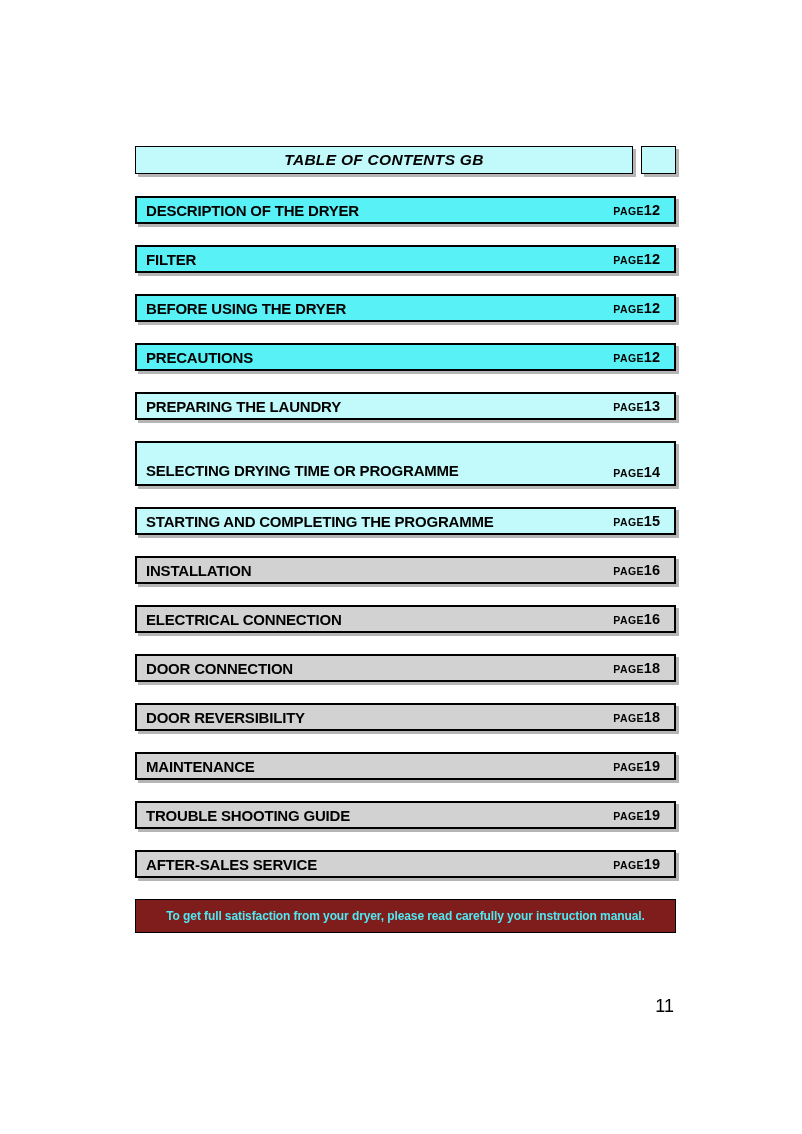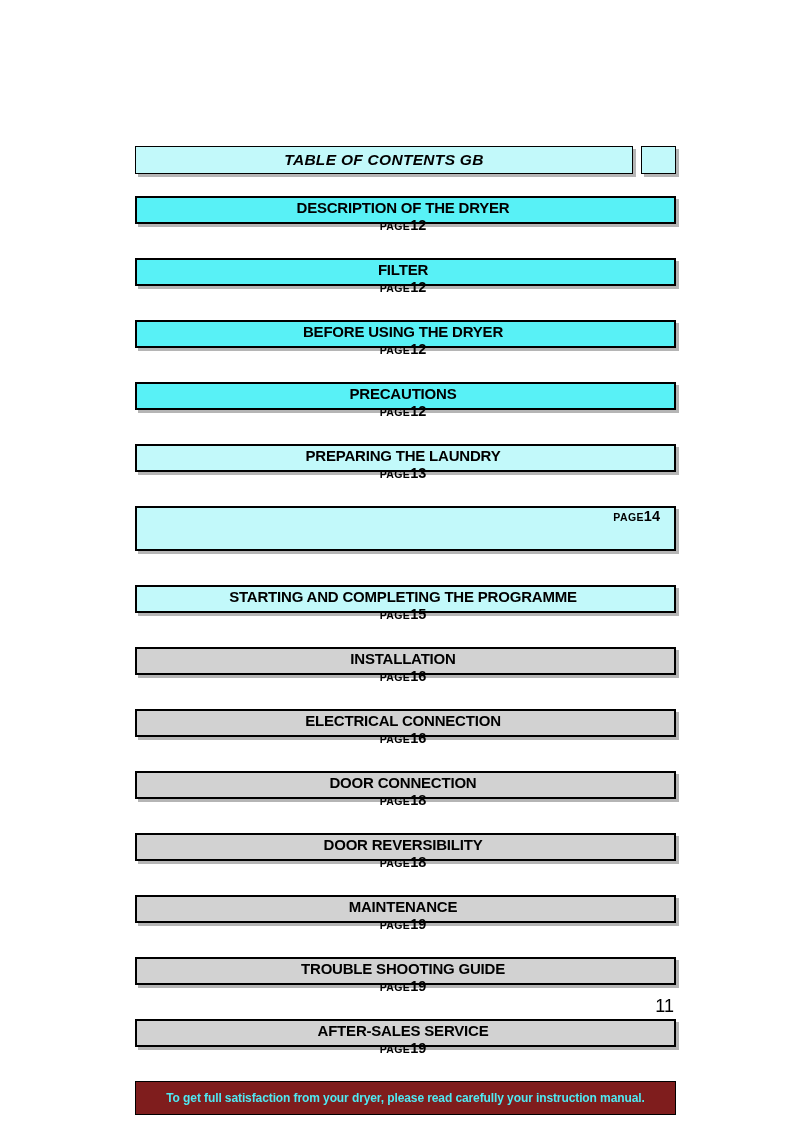--- a/index.html
+++ b/index.html
@@ -40,25 +40,25 @@
     background:var(--bar-light-cyan);
     border:1.5px solid var(--border-black);
     box-shadow:3px 3px 0 var(--shadow-gray);
   }
   
   .toc-row{
     box-sizing:border-box;
     height:28px;
     border:2px solid var(--border-black);
     box-shadow:3px 3px 0 var(--shadow-gray);
-    margin-bottom:34px;
+    margin-bottom:21px;
     padding:0 14px 0 9px;
     display:flex;
     align-items:center;
-    flex-direction:column;
+    justify-content:space-between;
   }
   .toc-row.two-line{
     height:45px;
     align-items:flex-end;
     padding-bottom:4px;
   }
   .style-cyan{background:var(--bar-cyan);}
   .style-light-cyan{background:var(--bar-light-cyan);}
   .style-gray{background:var(--bar-gray);}
   .toc-title{
@@ -151,20 +151,21 @@
         <span class="toc-title">
             <div>PREPARING THE LAUNDRY</div>
           </span>
         <span class="toc-page">
           <span class="page-label">PAGE</span>
           <span class="page-num">13</span>
         </span>
       </div>
         <div class="toc-row style-light-cyan two-line">
         <span class="toc-title">
+            <div>SELECTING DRYING TIME OR PROGRAMME</div>
           </span>
         <span class="toc-page">
           <span class="page-label">PAGE</span>
           <span class="page-num">14</span>
         </span>
       </div>
         <div class="toc-row style-light-cyan">
         <span class="toc-title">
             <div>STARTING AND COMPLETING THE PROGRAMME</div>
           </span>

